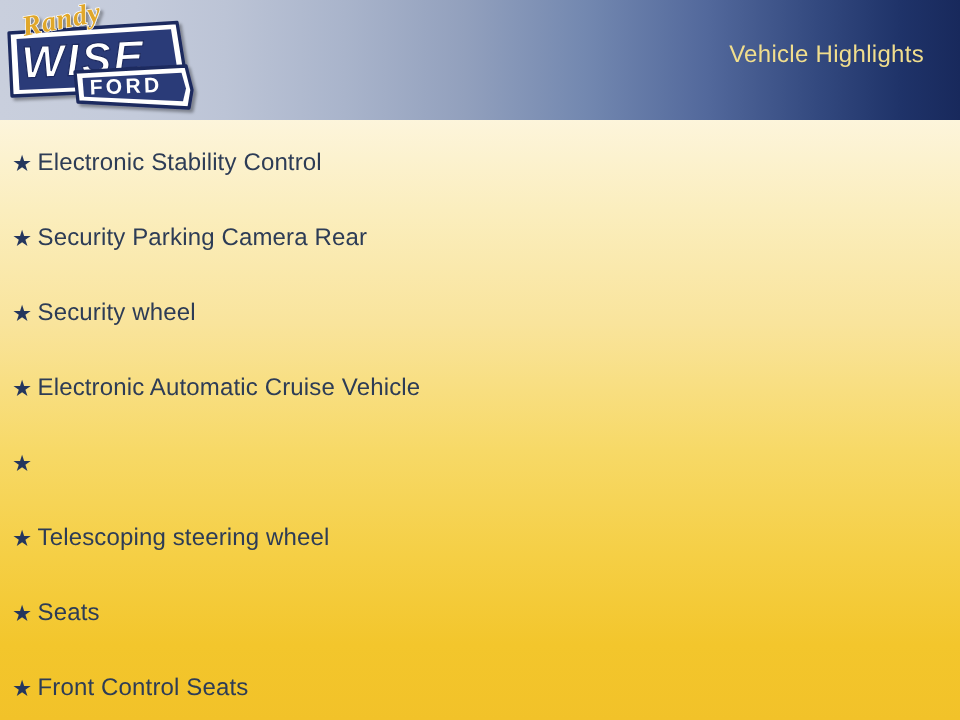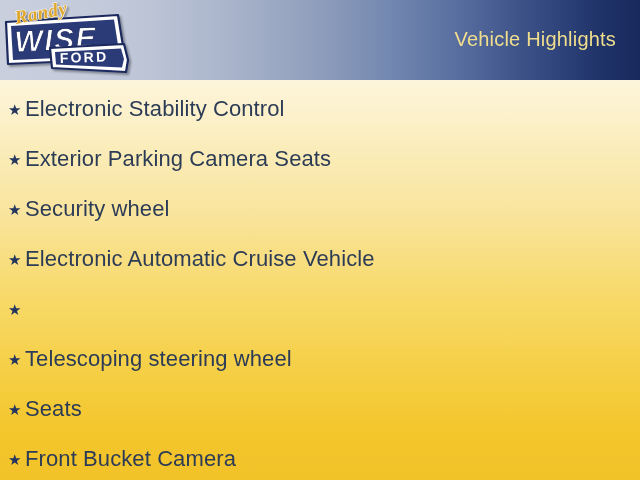--- a/index.html
+++ b/index.html
@@ -46,21 +46,21 @@
         #53699c 470px,
         #33497f 545px,
         #1f3369 600px,
         #18295c 640px);
     overflow: hidden;
   }
   #header-title {
     position: absolute;
     right: 24px;
     top: 28px;
-    font-size: 20px;
+    font-size: 16px;
     letter-spacing: 0.2px;
     color: #f1de8d;
     white-space: nowrap;
   }
 
   
   #logo {
     position: absolute;
     left: 0px;
     top: 2px;
@@ -91,21 +91,21 @@
   .bullet-star {
     width: 17px;
     min-width: 17px;
     font-size: 15px;
     line-height: 1;
     color: #24365e;
     text-align: left;
     display: inline-block;
   }
   .feature-label {
-    font-size: 22px;
+    font-size: 16px;
     color: #2d3c56;
     letter-spacing: 0.1px;
   }
 </style>
 </head>
 <body>
 
 <div id="page">
 
   <div id="header">
@@ -138,21 +138,21 @@
     <div id="header-title">Vehicle Highlights</div>
   </div>
 
   <ul id="features">
     <li class="feature-row" style="top:16px">
       <span class="bullet-star">★</span>
       <span class="feature-label">Electronic Stability Control</span>
     </li>
     <li class="feature-row" style="top:66px">
       <span class="bullet-star">★</span>
-      <span class="feature-label">Exterior Parking Camera Seats</span>
+      <span class="feature-label">Security Parking Camera Rear</span>
     </li>
     <li class="feature-row" style="top:116px">
       <span class="bullet-star">★</span>
       <span class="feature-label">Security wheel</span>
     </li>
     <li class="feature-row" style="top:166px">
       <span class="bullet-star">★</span>
       <span class="feature-label">Electronic Automatic Cruise Vehicle</span>
     </li>
     <li class="feature-row" style="top:216px">
@@ -161,17 +161,17 @@
     <li class="feature-row" style="top:266px">
       <span class="bullet-star">★</span>
       <span class="feature-label">Telescoping steering wheel</span>
     </li>
     <li class="feature-row" style="top:316px">
       <span class="bullet-star">★</span>
       <span class="feature-label">Seats</span>
     </li>
     <li class="feature-row" style="top:366px">
       <span class="bullet-star">★</span>
-      <span class="feature-label">Front Bucket Camera</span>
+      <span class="feature-label">Front Control Seats</span>
     </li>
   </ul>
 
 </div>
 
 </body></html>

